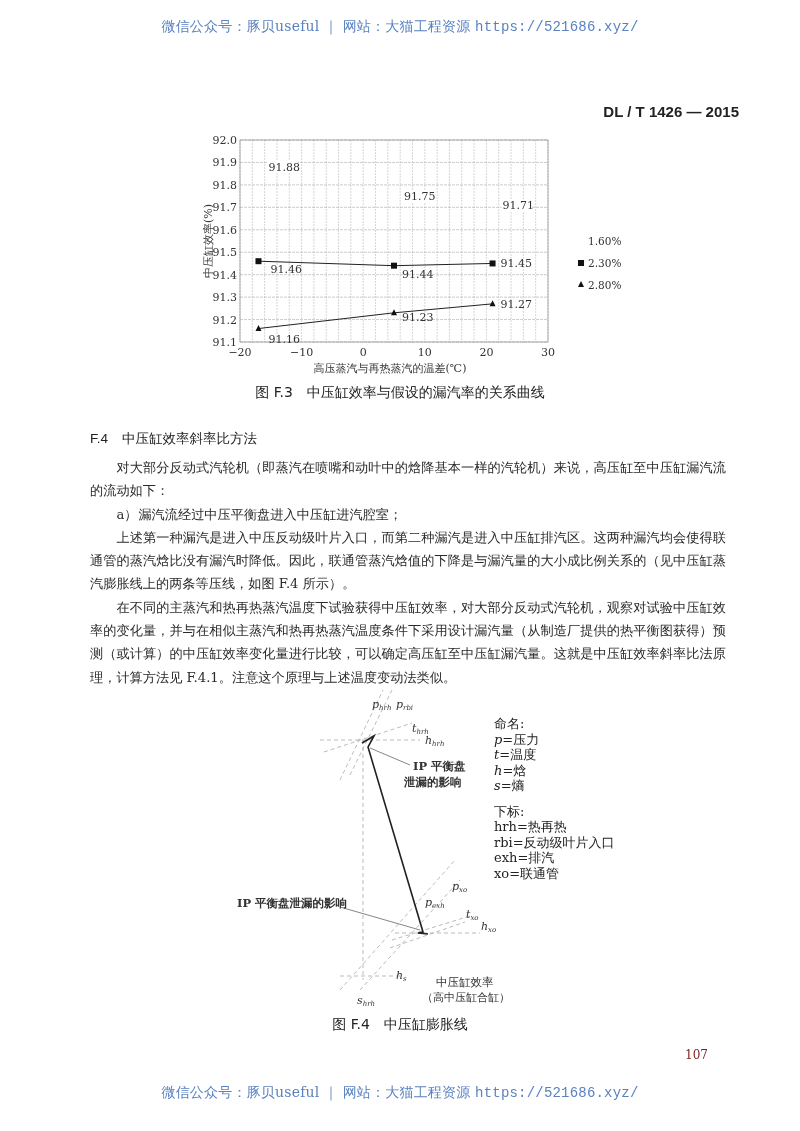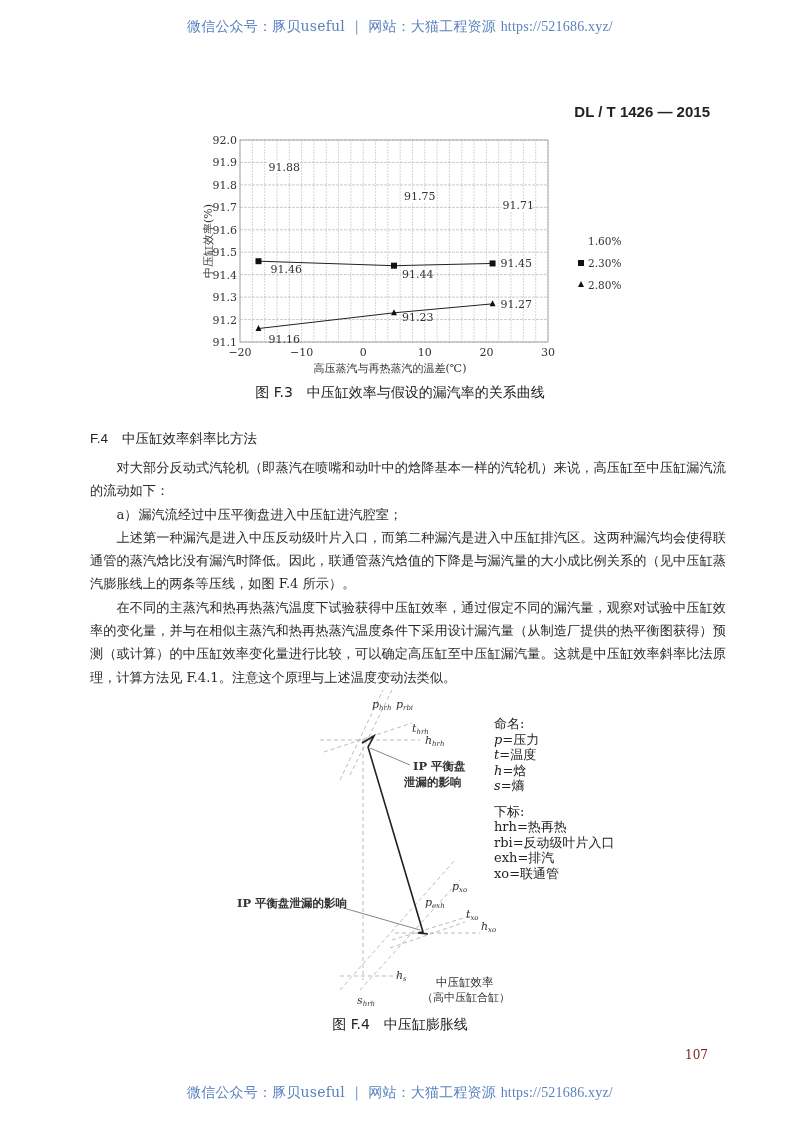--- a/index.html
+++ b/index.html
@@ -1,23 +1,23 @@
 <!DOCTYPE html>
 <html><head>
 <meta charset="utf-8">
 <style>
   html, body { margin: 0; padding: 0; background: #ffffff; }
   body { width: 800px; height: 1131px; position: relative; overflow: hidden;
          font-family: "DejaVu Serif", "Liberation Serif", serif; color: #222; }
   .watermark { position: absolute; left: 0; width: 800px; text-align: center;
                font-family: "DejaVu Serif", serif; font-size: 14px; color: #5a82c0; letter-spacing: 0.2px; }
-  .watermark .mono { font-family: Liberation Serif, serif; }
+  .watermark .mono { font-family: Liberation Mono, monospace; }
   .wm-top { top: 18px; }
   .wm-bottom { top: 1084px; }
-  .docnum { position: absolute; right: 90px; top: 103px; font-family: "Liberation Sans", sans-serif;
+  .docnum { position: absolute; right: 61px; top: 103px; font-family: "Liberation Sans", sans-serif;
             font-size: 15px; font-weight: bold; color: #222; }
   .chart-wrap { position: absolute; left: 0; top: 0; width: 800px; height: 400px; }
   .chart-wrap svg { position: absolute; left: 0; top: 0; }
   .fig-caption { position: absolute; left: 0; width: 800px; text-align: center;
                  font-family: "DejaVu Sans", sans-serif; font-size: 14px; color: #222; }
   .fig3-cap { top: 384px; }
   .fig4-cap { top: 1016px; }
   .section-title { position: absolute; left: 90px; top: 430px; font-family: "DejaVu Sans", sans-serif;
                    font-size: 13.5px; color: #222; }
   .section-title .num { margin-right: 14px; font-family: "Liberation Sans", sans-serif; }
@@ -138,21 +138,21 @@
 <div class="fig-caption fig3-cap">图 F.3　中压缸效率与假设的漏汽率的关系曲线</div>
 
 <div class="section-title">
   <span class="num">F.4</span><span>中压缸效率斜率比方法</span>
 </div>
 
 <div class="body-text" style="top:456px;">
   <p class="para">对大部分反动式汽轮机（即蒸汽在喷嘴和动叶中的焓降基本一样的汽轮机）来说，高压缸至中压缸漏汽流的流动如下：</p>
   <p class="item"><span class="mk">a）</span><span>漏汽流经过中压平衡盘进入中压缸进汽腔室；</span></p>
   <p class="para">上述第一种漏汽是进入中压反动级叶片入口，而第二种漏汽是进入中压缸排汽区。这两种漏汽均会使得联通管的蒸汽焓比没有漏汽时降低。因此，联通管蒸汽焓值的下降是与漏汽量的大小成比例关系的（见中压缸蒸汽膨胀线上的两条等压线，如图 F.4 所示）。</p>
-  <p class="para">在不同的主蒸汽和热再热蒸汽温度下试验获得中压缸效率，通过假定不同的漏汽量，观察对试验中压缸效率的变化量，并与在相似主蒸汽和热再热蒸汽温度条件下采用设计漏汽量（从制造厂提供的热平衡图获得）预测（或计算）的中压缸效率变化量进行比较，可以确定高压缸至中压缸漏汽量。这就是中压缸效率斜率比法原理，计算方法见 F.4.1。注意这个原理与上述温度变动法类似。</p>
+  <p class="para">在不同的主蒸汽和热再热蒸汽温度下试验获得中压缸效率，对大部分反动式汽轮机，观察对试验中压缸效率的变化量，并与在相似主蒸汽和热再热蒸汽温度条件下采用设计漏汽量（从制造厂提供的热平衡图获得）预测（或计算）的中压缸效率变化量进行比较，可以确定高压缸至中压缸漏汽量。这就是中压缸效率斜率比法原理，计算方法见 F.4.1。注意这个原理与上述温度变动法类似。</p>
 </div>
 
 <div class="diagram">
   <svg width="800" height="330" font-family="DejaVu Serif, serif">
 
     <g stroke="#aaa" stroke-width="0.8" stroke-dasharray="4,3" fill="none">
       <line x1="320" y1="50" x2="420" y2="50"></line>
       <line x1="324" y1="62" x2="412" y2="33"></line>
       <line x1="340" y1="90" x2="384" y2="-2"></line>
       <line x1="350" y1="85" x2="392" y2="0"></line>

